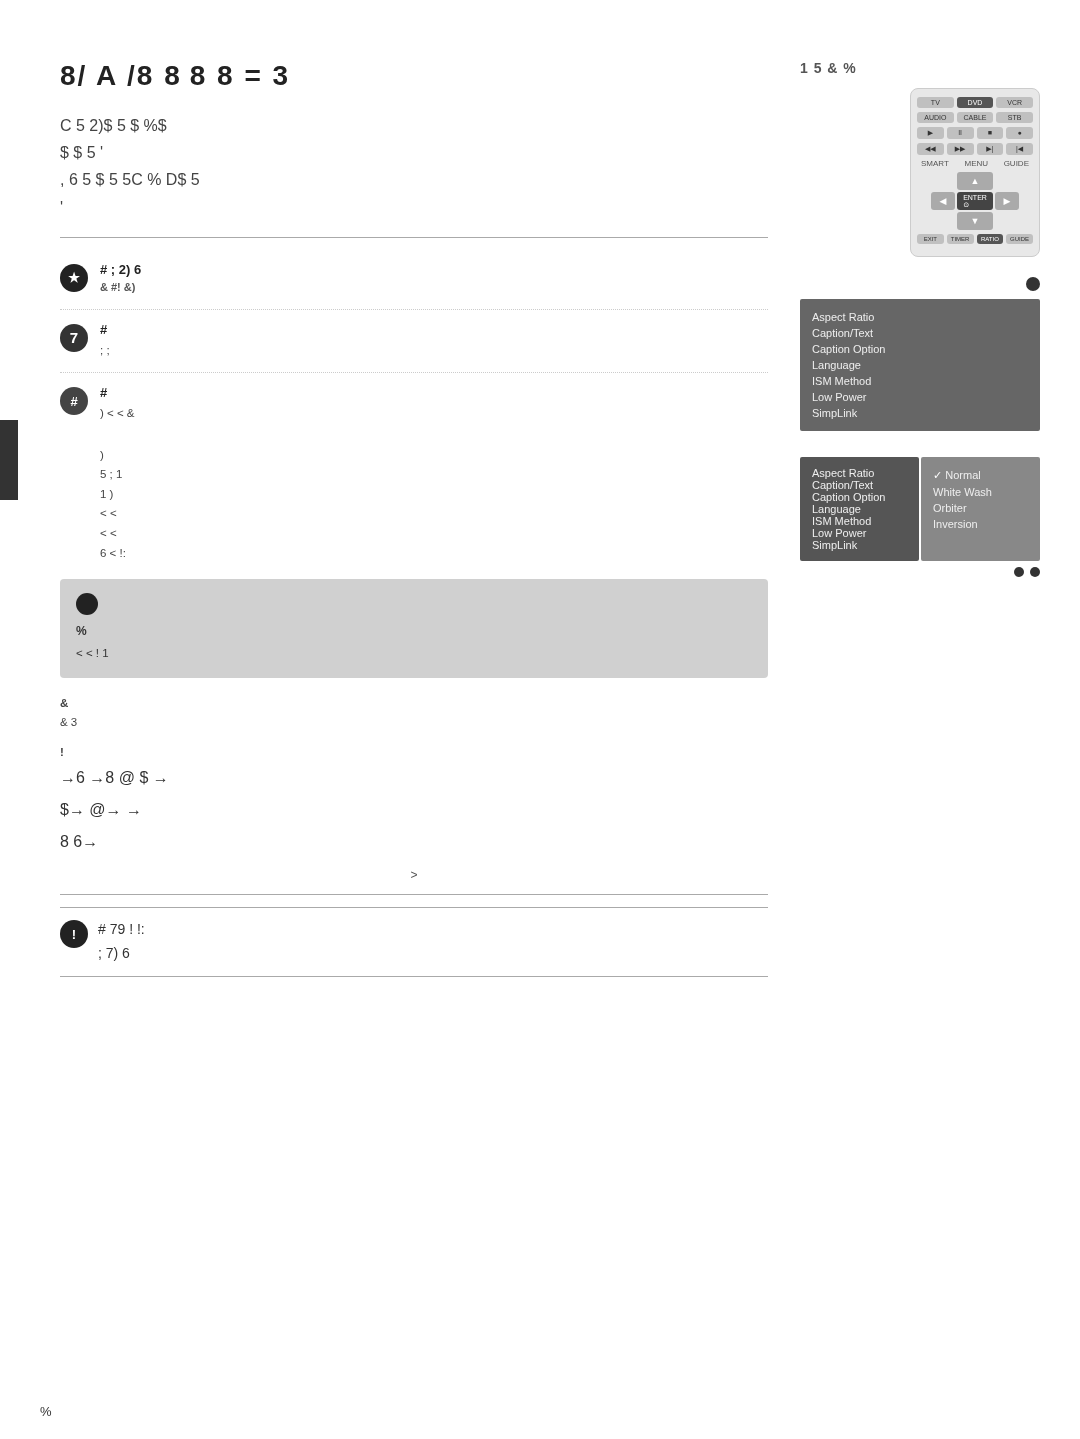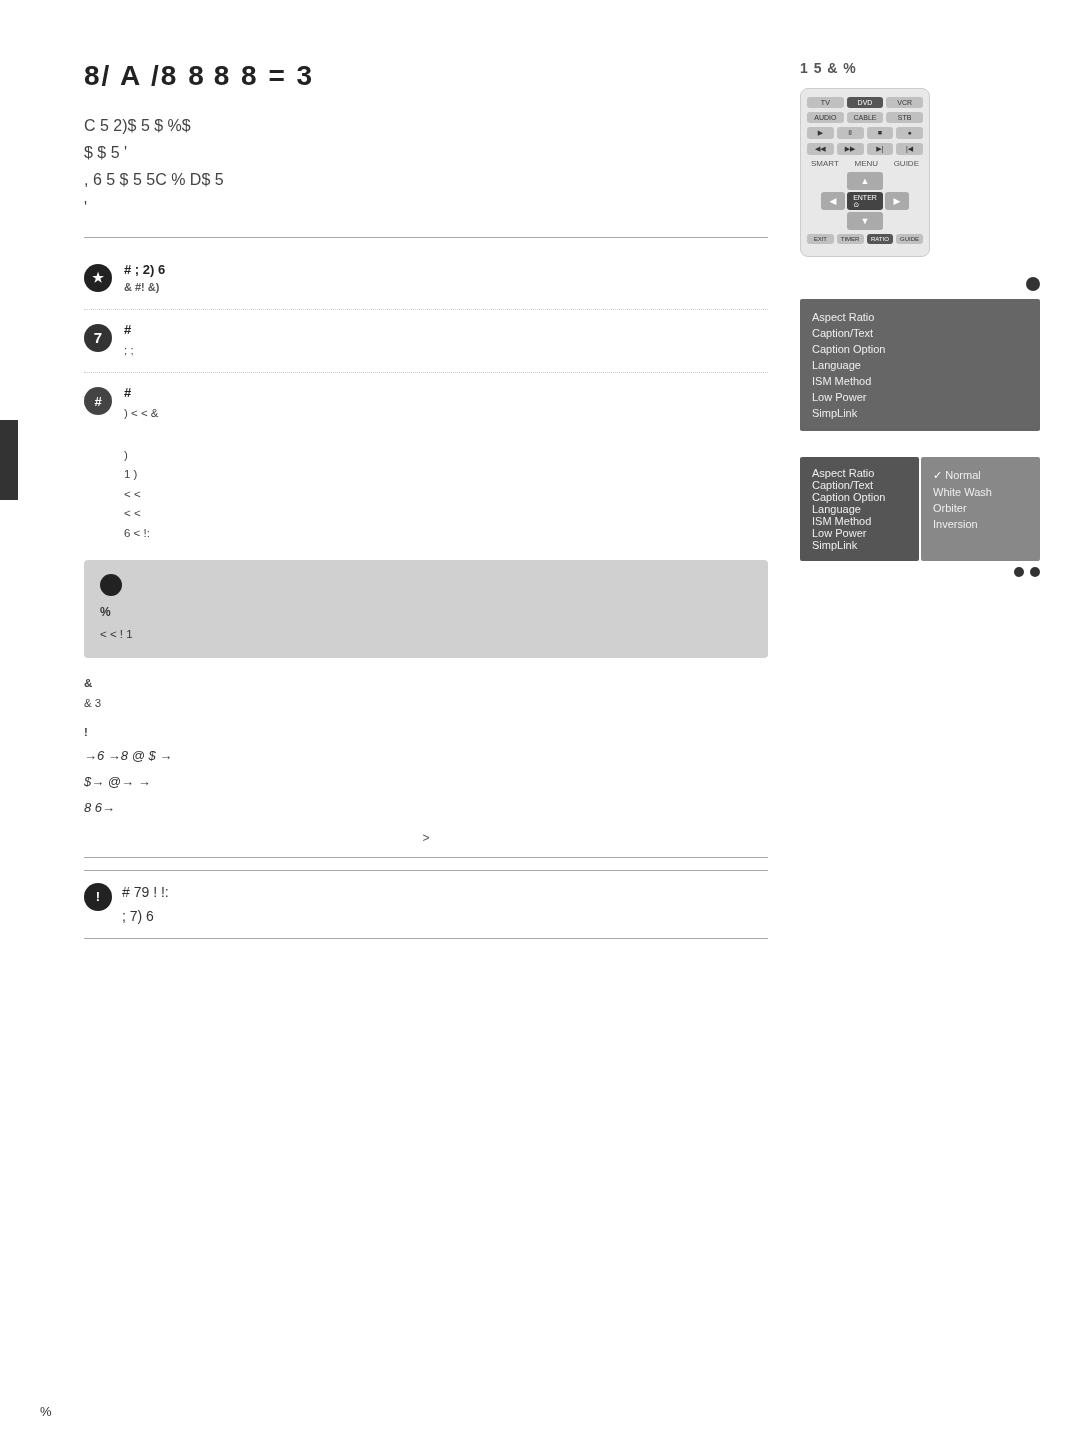--- a/index.html
+++ b/index.html
@@ -8,21 +8,21 @@
       font-family: Arial, sans-serif;
       font-size: 13px;
       color: #222;
       width: 1080px;
       min-height: 1439px;
       position: relative;
     }
 
     .page {
       display: flex;
-      padding: 60px 40px 40px 84px;
+      padding: 60px 40px 40px 60px;
       gap: 32px;
     }
 
     .left-col {
       flex: 1;
       min-width: 0;
     }
 
     .right-col {
       width: 240px;
@@ -137,24 +137,23 @@
       margin: 10px 0;
       font-size: 11.5px;
       color: #444;
       line-height: 1.7;
     }
     .sub-section .bold {
       font-weight: bold;
     }
 
     .arrow-list {
-      font-size: 13px;
+      font-size: 16px;
       color: #333;
       line-height: 2;
-      font-style: italic;
     }
 
     .center-text {
       text-align: center;
       font-size: 12px;
       color: #555;
       margin: 10px 0;
     }
 
     
@@ -188,21 +187,21 @@
       font-weight: bold;
       color: #555;
       text-align: left;
       margin-bottom: 12px;
       letter-spacing: 1px;
     }
 
     
     .remote-container {
       display: flex;
-      justify-content: flex-start;
+      justify-content: flex-end;
       margin-bottom: 20px;
     }
 
     .remote {
       width: 130px;
       background: #e8e8e8;
       border-radius: 8px;
       border: 1px solid #ccc;
       padding: 8px 6px;
       position: relative;
@@ -350,20 +349,21 @@
     <div class="section-row" style="border-bottom:none;">
       <div class="section-icon hash">#</div>
       <div class="section-content">
         <div class="section-title">#</div>
         <div class="section-body">              )         &lt;        &lt;        &amp;</div>
       </div>
     </div>
 
     <div class="sub-section" style="padding-left: 40px;">
       <div>             )</div>
+      <div>             5                        ;         1</div>
       <div>          1      )</div>
       <div>        &lt;     &lt;</div>
       <div>        &lt;    &lt;</div>
       <div>     6        &lt;      !:</div>
     </div>
 
     <div class="highlight-box">
       <span class="circle-icon"></span>
       <div class="hb-title">%</div>
       <div class="hb-body">                      &lt;    &lt;    !          1</div>

